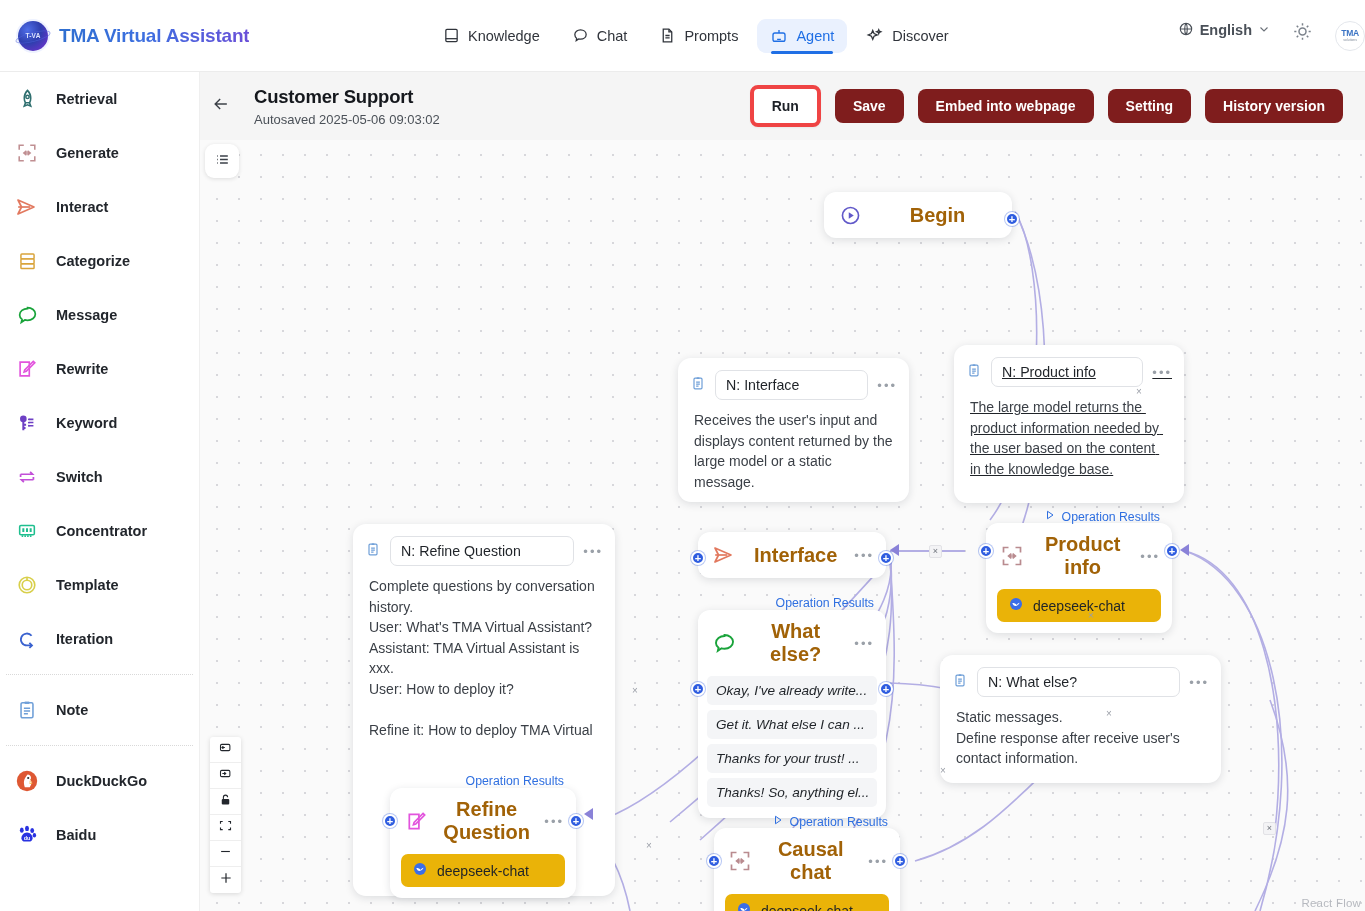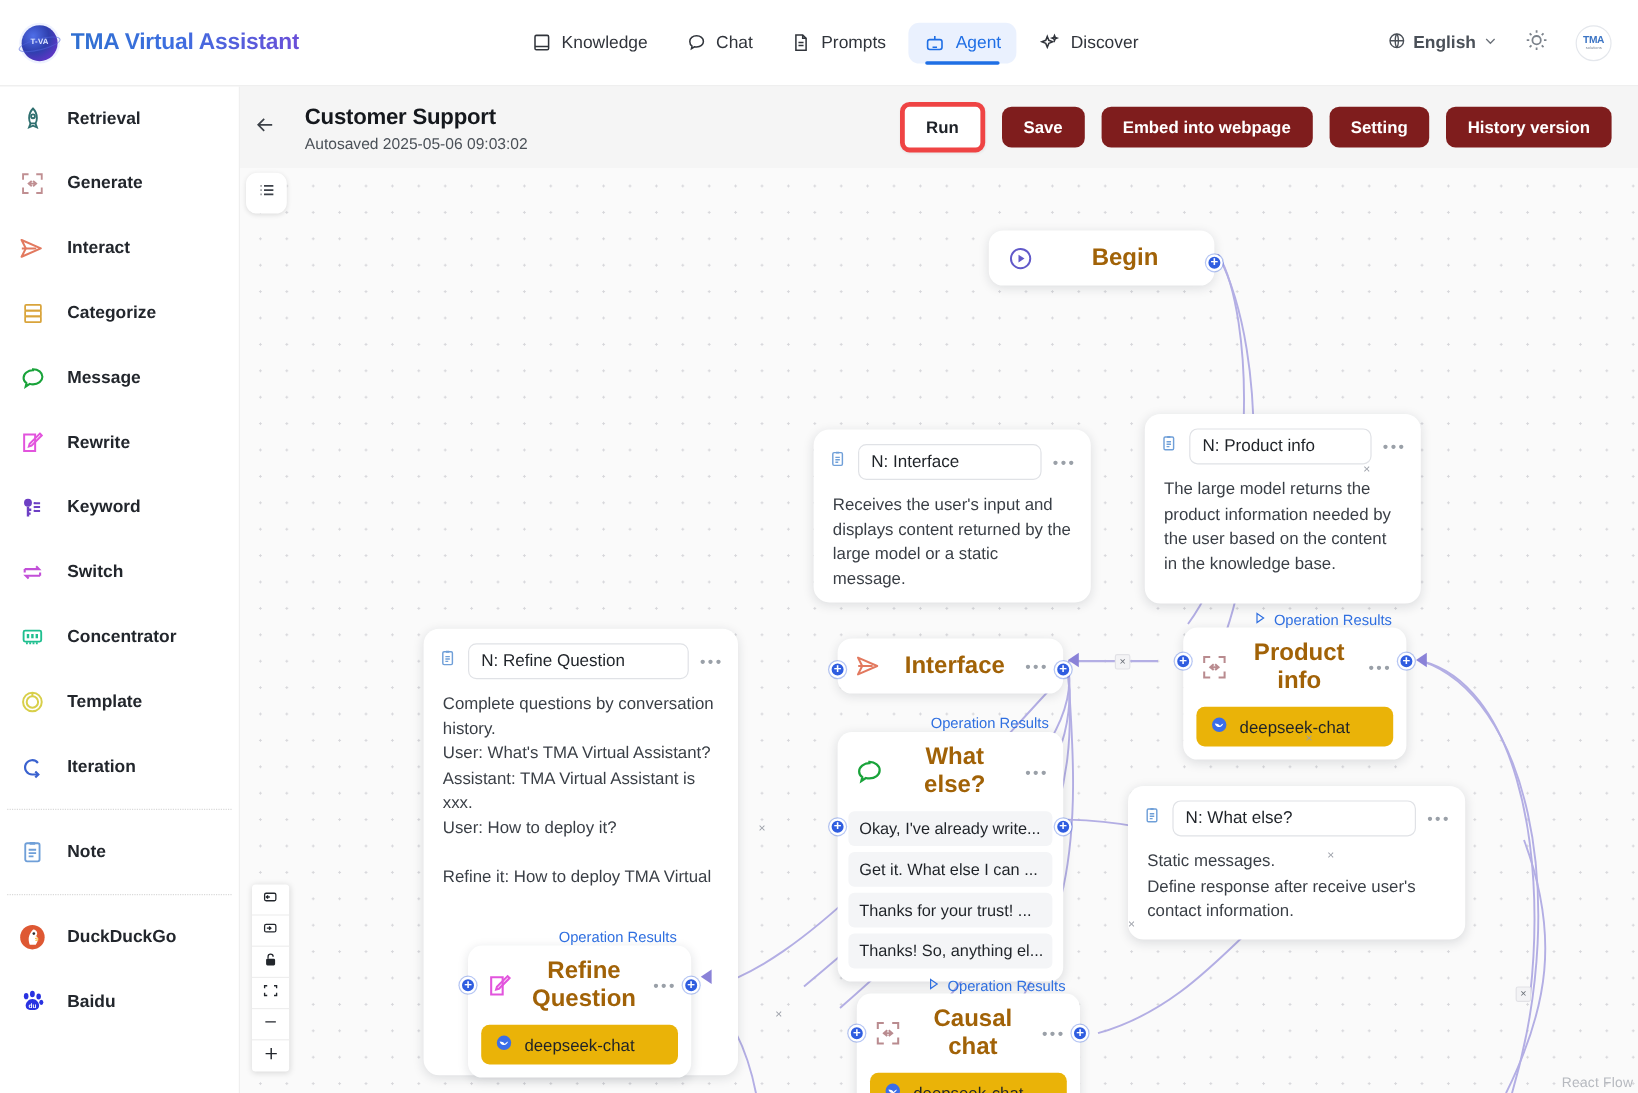--- a/index.html
+++ b/index.html
@@ -55,21 +55,21 @@
     position: relative;
   }
   .nav-item.active { background: #eaf1fe; color: #1f6fe5; }
   .nav-item.active::after {
     content:""; position:absolute; left: 14px; right: 14px; bottom: -1px; height: 2.5px;
     background: #1f6fe5; border-radius: 2px;
   }
   .nav-item svg { display: block; }
 
   .header-right {
-    margin-left: auto; display: flex; align-items: center; gap: 22px; padding-right: 22px;
+    margin-left: auto; display: flex; align-items: flex-start; gap: 22px; 
   }
   .lang { display: flex; align-items: center; gap: 6px; font-size: 14.5px; font-weight: bold; color: #4a5058; cursor: pointer; }
   .theme-btn { cursor: pointer; display: flex; }
   .avatar-tma {
     width: 30px; height: 30px; border-radius: 50%;
     border: 1px solid #e4e7ec; background: #fff;
     display: flex; flex-direction: column; align-items: center; justify-content: center;
     cursor: pointer; overflow: hidden;
   }
   .avatar-tma b { font-size: 8.5px; color: #3b74c4; line-height: 1; letter-spacing: -.3px; }
@@ -165,21 +165,21 @@
     font-size: 12.3px; color: #2f6fe0; cursor: pointer; white-space: nowrap;
   }
   .model-chip {
     margin: 0 11px 11px; background: #eab308; border-radius: 7px;
     display: flex; align-items: center; gap: 9px;
     padding: 7px 11px; font-size: 14px; color: #1f2328;
   }
   .msg-row {
     margin: 0 9px 5px; background: #f4f5f7; border-radius: 5px;
     padding: 7px 9px; font-size: 13.6px; color: #1f2328;
-    white-space: nowrap; overflow: hidden;
+    white-space: nowrap; overflow: hidden; font-style: italic;
   }
 
   
   .note-node { background: #fff; border-radius: 13px; }
   .note-head { display: flex; align-items: center; gap: 9px; padding: 12px 12px 6px 12px; }
   .note-title-input {
     flex: 1; border: 1px solid #e0e2e6; border-radius: 7px;
     padding: 6px 10px; font-size: 14.2px; font-family: inherit; color: #1f2328;
     background: #fff; outline: none; min-width: 0;
   }
@@ -549,21 +549,21 @@
             <path d="M10 2.8h4v2.4h-4z" fill="#6f9fd8" stroke="none"></path>
             <path d="M9.2 10h5.6M9.2 13h5.6M9.2 16h3.6"></path>
           </svg>
         </span>
         <input class="note-title-input" value="N: Interface" style="">
         <span class="dots">•••</span>
       </div>
       <div class="note-body">Receives the user's input and displays content returned by the large model or a static message.</div>
     </div>
 
-    <div class="node note-node" style="left:754px; top:205px; width:230px; height:158px;">
+    <div class="node note-node" style="left:754px; top:205px; width:230px; height:158px;text-decoration:underline;">
       <div class="note-head">
         <span>
           <svg width="16" height="17" viewBox="0 0 24 24" fill="none" stroke="#6f9fd8" stroke-width="1.8">
             <rect x="6" y="4" width="12" height="16" rx="1.6"></rect>
             <path d="M10 2.8h4v2.4h-4z" fill="#6f9fd8" stroke="none"></path>
             <path d="M9.2 10h5.6M9.2 13h5.6M9.2 16h3.6"></path>
           </svg>
         </span>
         <input class="note-title-input" value="N: Product info" style="">
         <span class="dots">•••</span>

